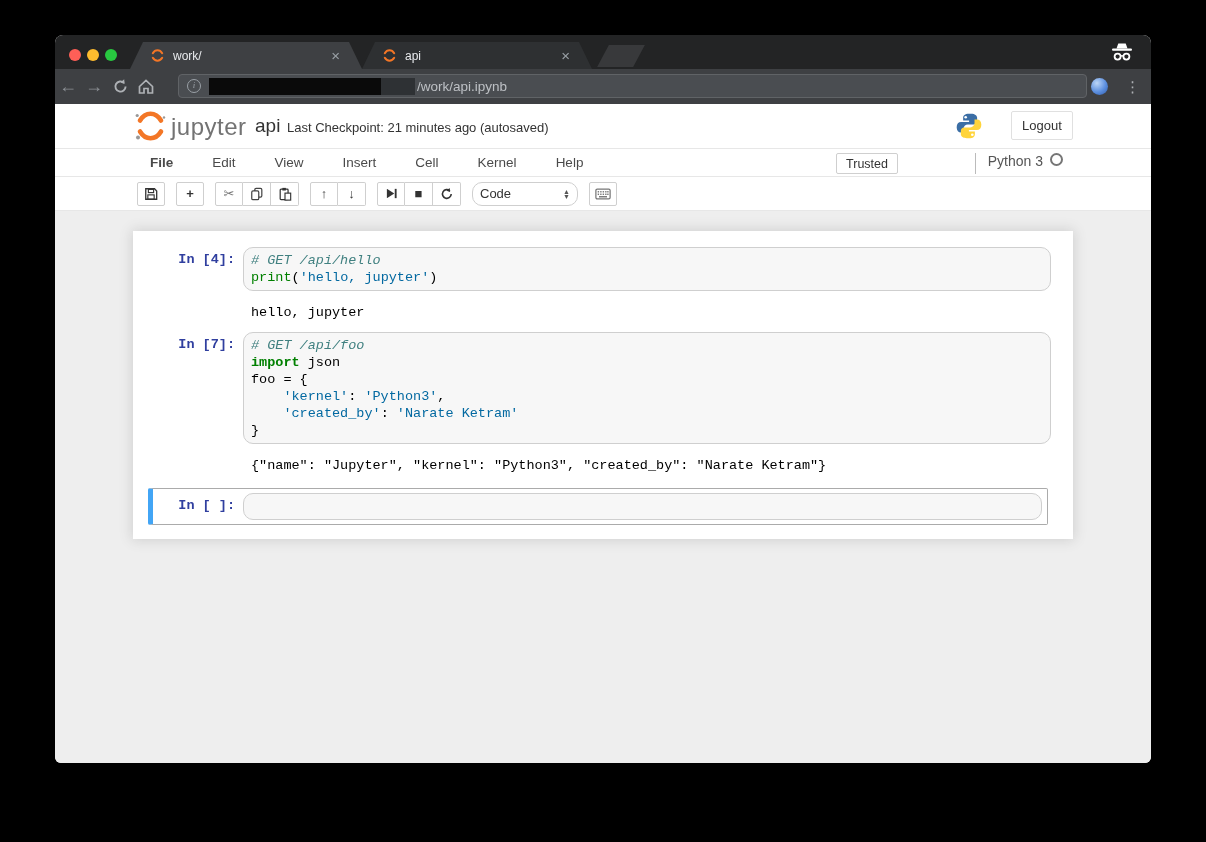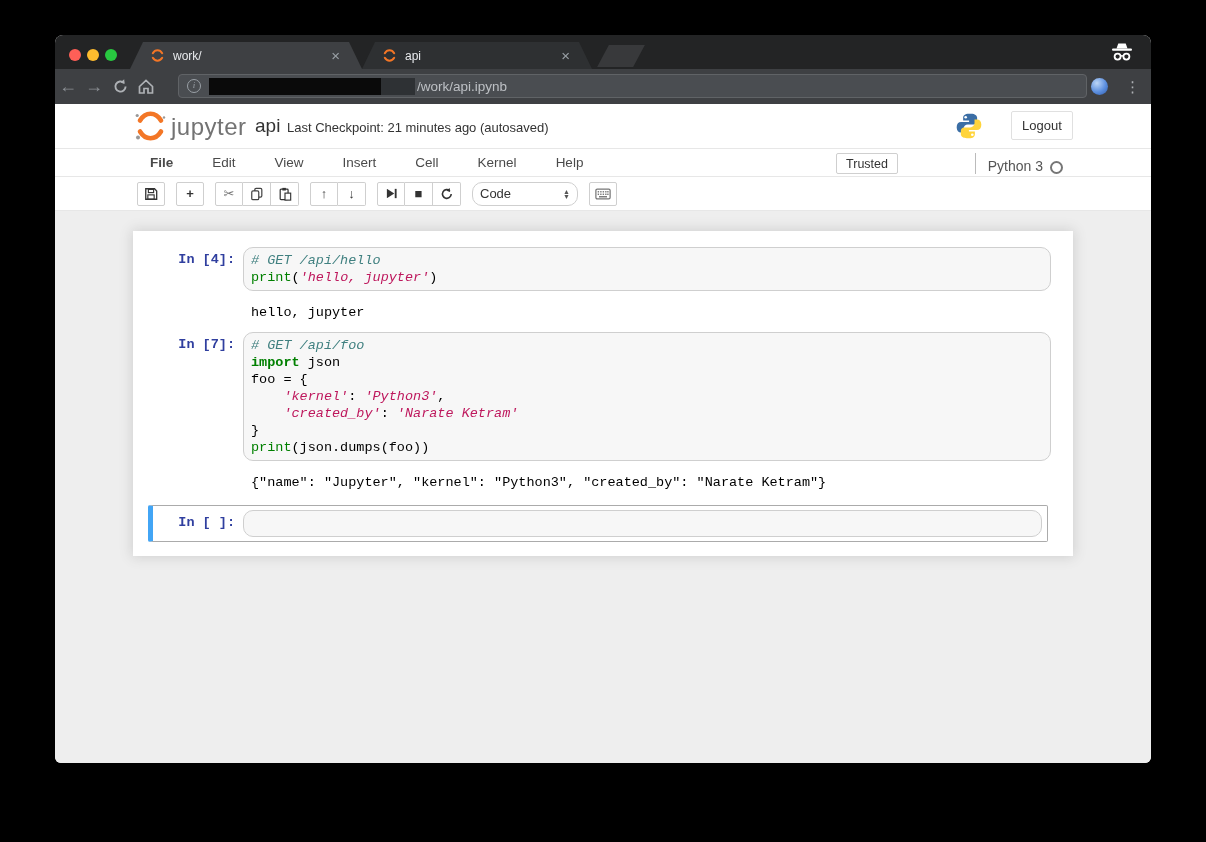--- a/index.html
+++ b/index.html
@@ -54,21 +54,21 @@
   .py-logo { position:absolute; right:168px; top:8px; }
   .logout { position:absolute; right:78px; top:7px; width:62px; height:29px; background:#fff;
             border:1px solid #e0e0e0; border-radius:2px; font-size:13px; color:#333;margin-left:44px; }
 
   .menu-row { position:relative; height:29px; border-top:1px solid #e7e7e7; border-bottom:1px solid #e7e7e7;
               display:flex; align-items:center; padding-left:95px; }
   .menu-item { font-size:13.5px; color:#4a4a4a; padding:0 14px; margin-right:11px; }
   .menu-item:first-child{ padding-left:0;font-weight:bold; }
   .trusted { position:absolute; right:253px; top:4px; height:21px; padding:0 9px; background:#fff;
              border:1px solid #cfcfcf; border-radius:2px; font-size:12.5px; color:#333; }
-  .kernel-ind { position:absolute; right:88px; top:4px; display:flex; align-items:flex-end; height:21px;
+  .kernel-ind { position:absolute; right:88px; top:4px; display:flex; align-items:flex-start; height:21px;
                 border-left:1px solid #bbb; padding-left:12px; }
   .kernel-ind .kname { font-size:14px; color:#555; margin-right:7px; }
   .kernel-circle { width:13px; height:13px; border:2px solid #767676; border-radius:50%; }
 
   .jp-toolbar { height:34px; background:#fff; border-bottom:1px solid #e7e7e7;
                 display:flex; align-items:center; padding-left:82px; }
   .btn-group { display:flex; margin-right:11px; }
   .tbtn { height:24px; min-width:28px; background:#fff; border:1px solid #cfcfcf;
           display:flex; align-items:center; justify-content:center; color:#333;
           font-size:13px; padding:0 5px; }
@@ -90,21 +90,21 @@
   .cell { display:flex; padding:0 15px; margin-bottom:6px; }
   .prompt { flex:none; width:95px; text-align:right; padding:5px 8px 0 0;
             font-family:"Liberation Mono",monospace; font-size:13.5px; font-weight:bold; color:#303f9f; }
   .inwrap { flex:1; margin-right:7px; }
   .codebox { background:#f7f7f7; border:1px solid #cfcfcf; border-radius:10px; padding:4px 7px;
              font-family:"Liberation Mono",monospace; font-size:13.5px; line-height:17px; color:#000; }
   .cl { white-space:pre; min-height:17px; }
   .cm-com { color:#408080; font-style:italic; }
   .cm-kw  { color:#008000; font-weight:bold; }
   .cm-bi  { color:#008000; }
-  .cm-str { color:#be185d;font-style:italic; }
+  .cm-str { color:#0369a1; }
   .outrow { display:flex; padding:8px 15px 12px 15px; }
   .outtext { font-family:"Liberation Mono",monospace; font-size:13.5px; color:#000;
              padding-left:8px; white-space:pre; }
   .cell.selected { margin:3px 25px 0 15px; padding:4px 5px 4px 0;
                    border:1px solid #ababab; border-left:5px solid #42a5f5; border-radius:2px; }
   .cell.selected .prompt { width:90px; }
   .cell.selected .inwrap { margin-right:0; }
   .empty-line { height:17px; }
 
   svg { display:block; }
@@ -324,21 +324,20 @@
         <div class="cell">
           <div class="prompt">In [7]:</div>
           <div class="inwrap">
             <div class="codebox">
                 <div class="cl"><span class="cm-com"># GET /api/foo</span></div>
                 <div class="cl"><span class="cm-kw">import</span><span class="cm-pl"> json</span></div>
                 <div class="cl"><span class="cm-pl">foo = {</span></div>
                 <div class="cl"><span class="cm-pl">    </span><span class="cm-str">'kernel'</span><span class="cm-pl">: </span><span class="cm-str">'Python3'</span><span class="cm-pl">,</span></div>
                 <div class="cl"><span class="cm-pl">    </span><span class="cm-str">'created_by'</span><span class="cm-pl">: </span><span class="cm-str">'Narate Ketram'</span></div>
                 <div class="cl"><span class="cm-pl">}</span></div>
-                <div class="cl"><span class="cm-bi">print</span><span class="cm-pl">(json.dumps(foo))</span></div>
               </div>
           </div>
         </div>
         <div class="outrow">
           <div class="prompt"></div>
           <div class="outtext">{"name": "Jupyter", "kernel": "Python3", "created_by": "Narate Ketram"}</div>
         </div>
 
         <div class="cell selected">
           <div class="prompt">In [ ]:</div>

